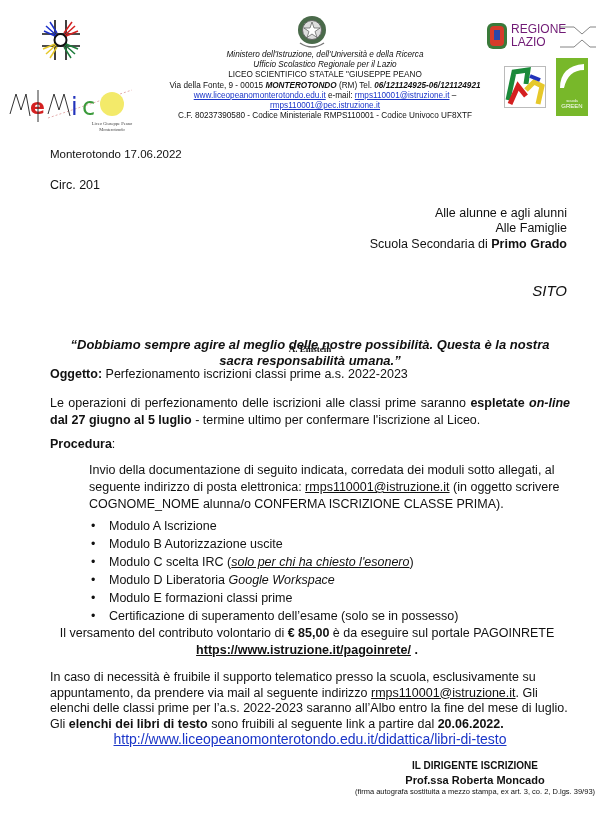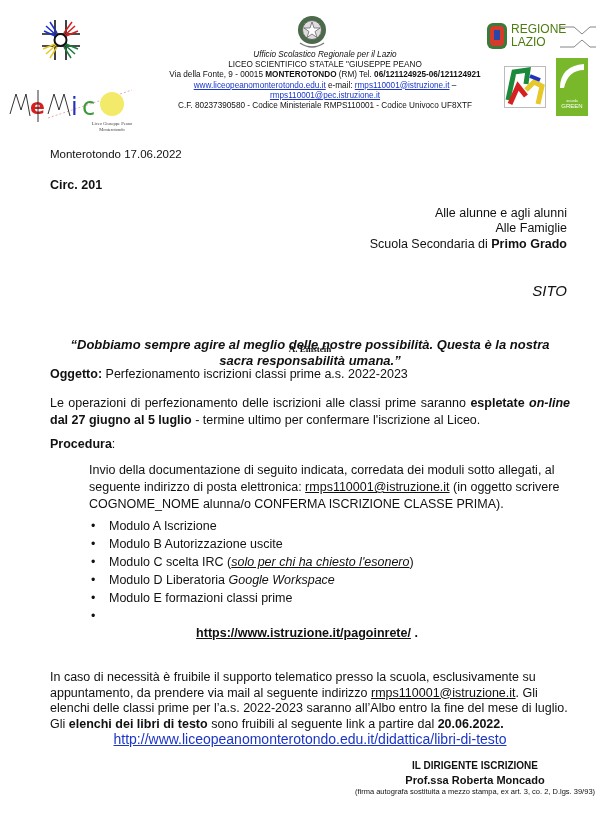--- a/index.html
+++ b/index.html
@@ -5,24 +5,24 @@
   html, body { margin:0; padding:0; background:#ffffff; }
   body { width:614px; height:813px; position:relative; overflow:hidden;
          font-family:"Liberation Sans", sans-serif; color:#111; }
   .abs { position:absolute; }
   a, .link { color:#1a35c8; text-decoration:underline; }
   .ulink { color:#111; text-decoration:underline; }
 
   
   .hdr-center { left:160px; width:330px; top:50px; text-align:center; font-size:8.2px; line-height:10.2px; }
   .hdr-center .it { font-style:italic; }
-  .hdr-center b { font-weight:bold; }
+  .hdr-center b { font-weight:bold;font-style:italic; }
 
   .date { left:50px; top:148px; font-size:11.5px; }
-  .circ { left:50px; top:178px; font-size:12.5px; font-weight:bold; }
+  .circ { left:50px; top:178px; font-size:12.5px; font-weight:normal; }
   .recip { right:47px; top:206px; text-align:right; font-size:12.5px; line-height:15.3px; }
   .sito { right:47px; top:282px; font-size:15px; font-style:italic; }
 
   .quote { left:60px; width:500px; top:313px; text-align:center; font-size:13px; font-style:italic; font-weight:bold; line-height:16px;margin-top:24px; }
   .author { left:60px; width:500px; top:344px; text-align:center; font-family:"Liberation Serif", serif; font-size:9px; font-weight:bold; }
 
   .oggetto { left:50px; top:367px; font-size:12.5px; }
   .p1 { left:50px; width:520px; top:395px; font-size:12.5px; line-height:17px; text-align:justify; }
   .proc { left:50px; top:437px; font-size:12.5px; font-weight:bold; }
 
@@ -90,35 +90,36 @@
 <div class="abs" style="left:294px;top:13px;width:36px;height:36px;">
   <svg width="36" height="36" viewBox="0 0 36 36">
     <circle cx="18" cy="17" r="14" fill="#4a6a4a"></circle>
     <circle cx="18" cy="17" r="9.5" fill="#ddd" stroke="#666" stroke-width="1"></circle>
     <polygon points="18,9 20,15 26,15 21,18.5 23,24.5 18,21 13,24.5 15,18.5 10,15 16,15" fill="#fff" stroke="#555" stroke-width="0.7"></polygon>
     <path d="M6 30 Q18 38 30 30" fill="none" stroke="#777" stroke-width="1.5"></path>
   </svg>
 </div>
 
 <div class="abs hdr-center">
+  <div class="it">Ministero dell'Istruzione, dell'Università e della Ricerca</div>
   <div class="it">Ufficio Scolastico Regionale per il Lazio</div>
   <div>LICEO SCIENTIFICO STATALE "GIUSEPPE PEANO</div>
   <div><span>Via della Fonte, 9 - 00015 </span><b>MONTEROTONDO</b><span> (RM) Tel. </span><b>06/121124925-06/121124921</b></div>
   <div><a>www.liceopeanomonterotondo.edu.it</a><span> e-mail: </span><a>rmps110001@istruzione.it</a><span> –</span></div>
   <div><a>rmps110001@pec.istruzione.it</a></div>
   <div>C.F. 80237390580 -  Codice Ministeriale  RMPS110001 -  Codice Univoco UF8XTF</div>
 </div>
 
 <div class="abs" style="left:486px;top:22px;width:110px;height:30px;">
   <svg width="22" height="28" viewBox="0 0 22 28" style="position:absolute;left:0;top:0;">
     <rect x="1" y="1" width="20" height="26" rx="6" fill="#3a7a3a"></rect>
     <rect x="4" y="4" width="14" height="20" rx="4" fill="#d53b2a"></rect>
     <rect x="8" y="8" width="6" height="10" fill="#2a47a8"></rect>
   </svg>
-  <div style="position:absolute;left:25px;top:1px;font-size:12px;line-height:13px;color:#4d7c0f;">
+  <div style="position:absolute;left:25px;top:1px;font-size:12px;line-height:13px;color:#701a75;">
     <div>REGIONE</div>
     <div>LAZIO</div>
   </div>
   <svg width="36" height="30" viewBox="0 0 36 30" style="position:absolute;left:74px;top:0;">
     <path d="M0 5 H14 L22 12 L30 5 H36" fill="none" stroke="#666" stroke-width="0.8"></path>
     <path d="M0 25 H14 L22 18 L30 25 H36" fill="none" stroke="#666" stroke-width="0.8"></path>
   </svg>
 </div>
 <div class="abs" style="left:504px;top:66px;width:42px;height:42px;">
   <svg width="42" height="42" viewBox="0 0 42 42">
@@ -157,24 +158,25 @@
 <div class="abs proc"><span>Procedura</span><span style="font-weight:normal">:</span></div>
 
 <div class="abs invio"><span>Invio della documentazione di seguito indicata, corredata dei moduli sotto allegati, al seguente indirizzo di posta elettronica: </span><span class="ulink">rmps110001@istruzione.it</span><span> (in oggetto scrivere COGNOME_NOME alunna/o CONFERMA ISCRIZIONE CLASSE PRIMA).</span></div>
 
 <ul class="abs bullets">
   <li><span class="dot">•</span><span>Modulo A Iscrizione</span></li>
   <li><span class="dot">•</span><span>Modulo B Autorizzazione uscite</span></li>
   <li><span class="dot">•</span><span>Modulo C scelta IRC (</span><i class="ulink">solo per chi ha chiesto l'esonero</i><span>)</span></li>
   <li><span class="dot">•</span><span>Modulo D Liberatoria </span><i>Google Workspace</i></li>
   <li><span class="dot">•</span><span>Modulo E formazioni classi prime</span></li>
-  <li><span class="dot">•</span></li>
+  <li><span class="dot">•</span><span>Certificazione di superamento dell’esame (solo se in possesso)</span></li>
 </ul>
 
 <div class="abs vers">
+  <div><span>Il versamento del contributo volontario di </span><b>€ 85,00</b><span> è da eseguire sul portale </span><span>PAGOINRETE</span></div>
   <div><b class="ulink">https://www.istruzione.it/pagoinrete/</b><b> .</b></div>
 </div>
 
 <div class="abs p2"><span>In caso di necessità è fruibile il supporto telematico presso la scuola, esclusivamente su appuntamento, da prendere via mail al seguente indirizzo </span><span class="ulink">rmps110001@istruzione.it</span><span>. Gli elenchi delle classi prime per l’a.s. 2022-2023 saranno all’Albo entro la fine del mese di luglio. Gli </span><b>elenchi dei libri di testo</b><span> sono fruibili al seguente link a partire dal </span><b>20.06.2022.</b></div>
 
 <div class="abs libri-link"><a>http://www.liceopeanomonterotondo.edu.it/didattica/libri-di-testo</a></div>
 
 <div class="abs sign">
   <div class="t1">IL DIRIGENTE ISCRIZIONE</div>
   <div class="t2">Prof.ssa Roberta Moncado</div>

